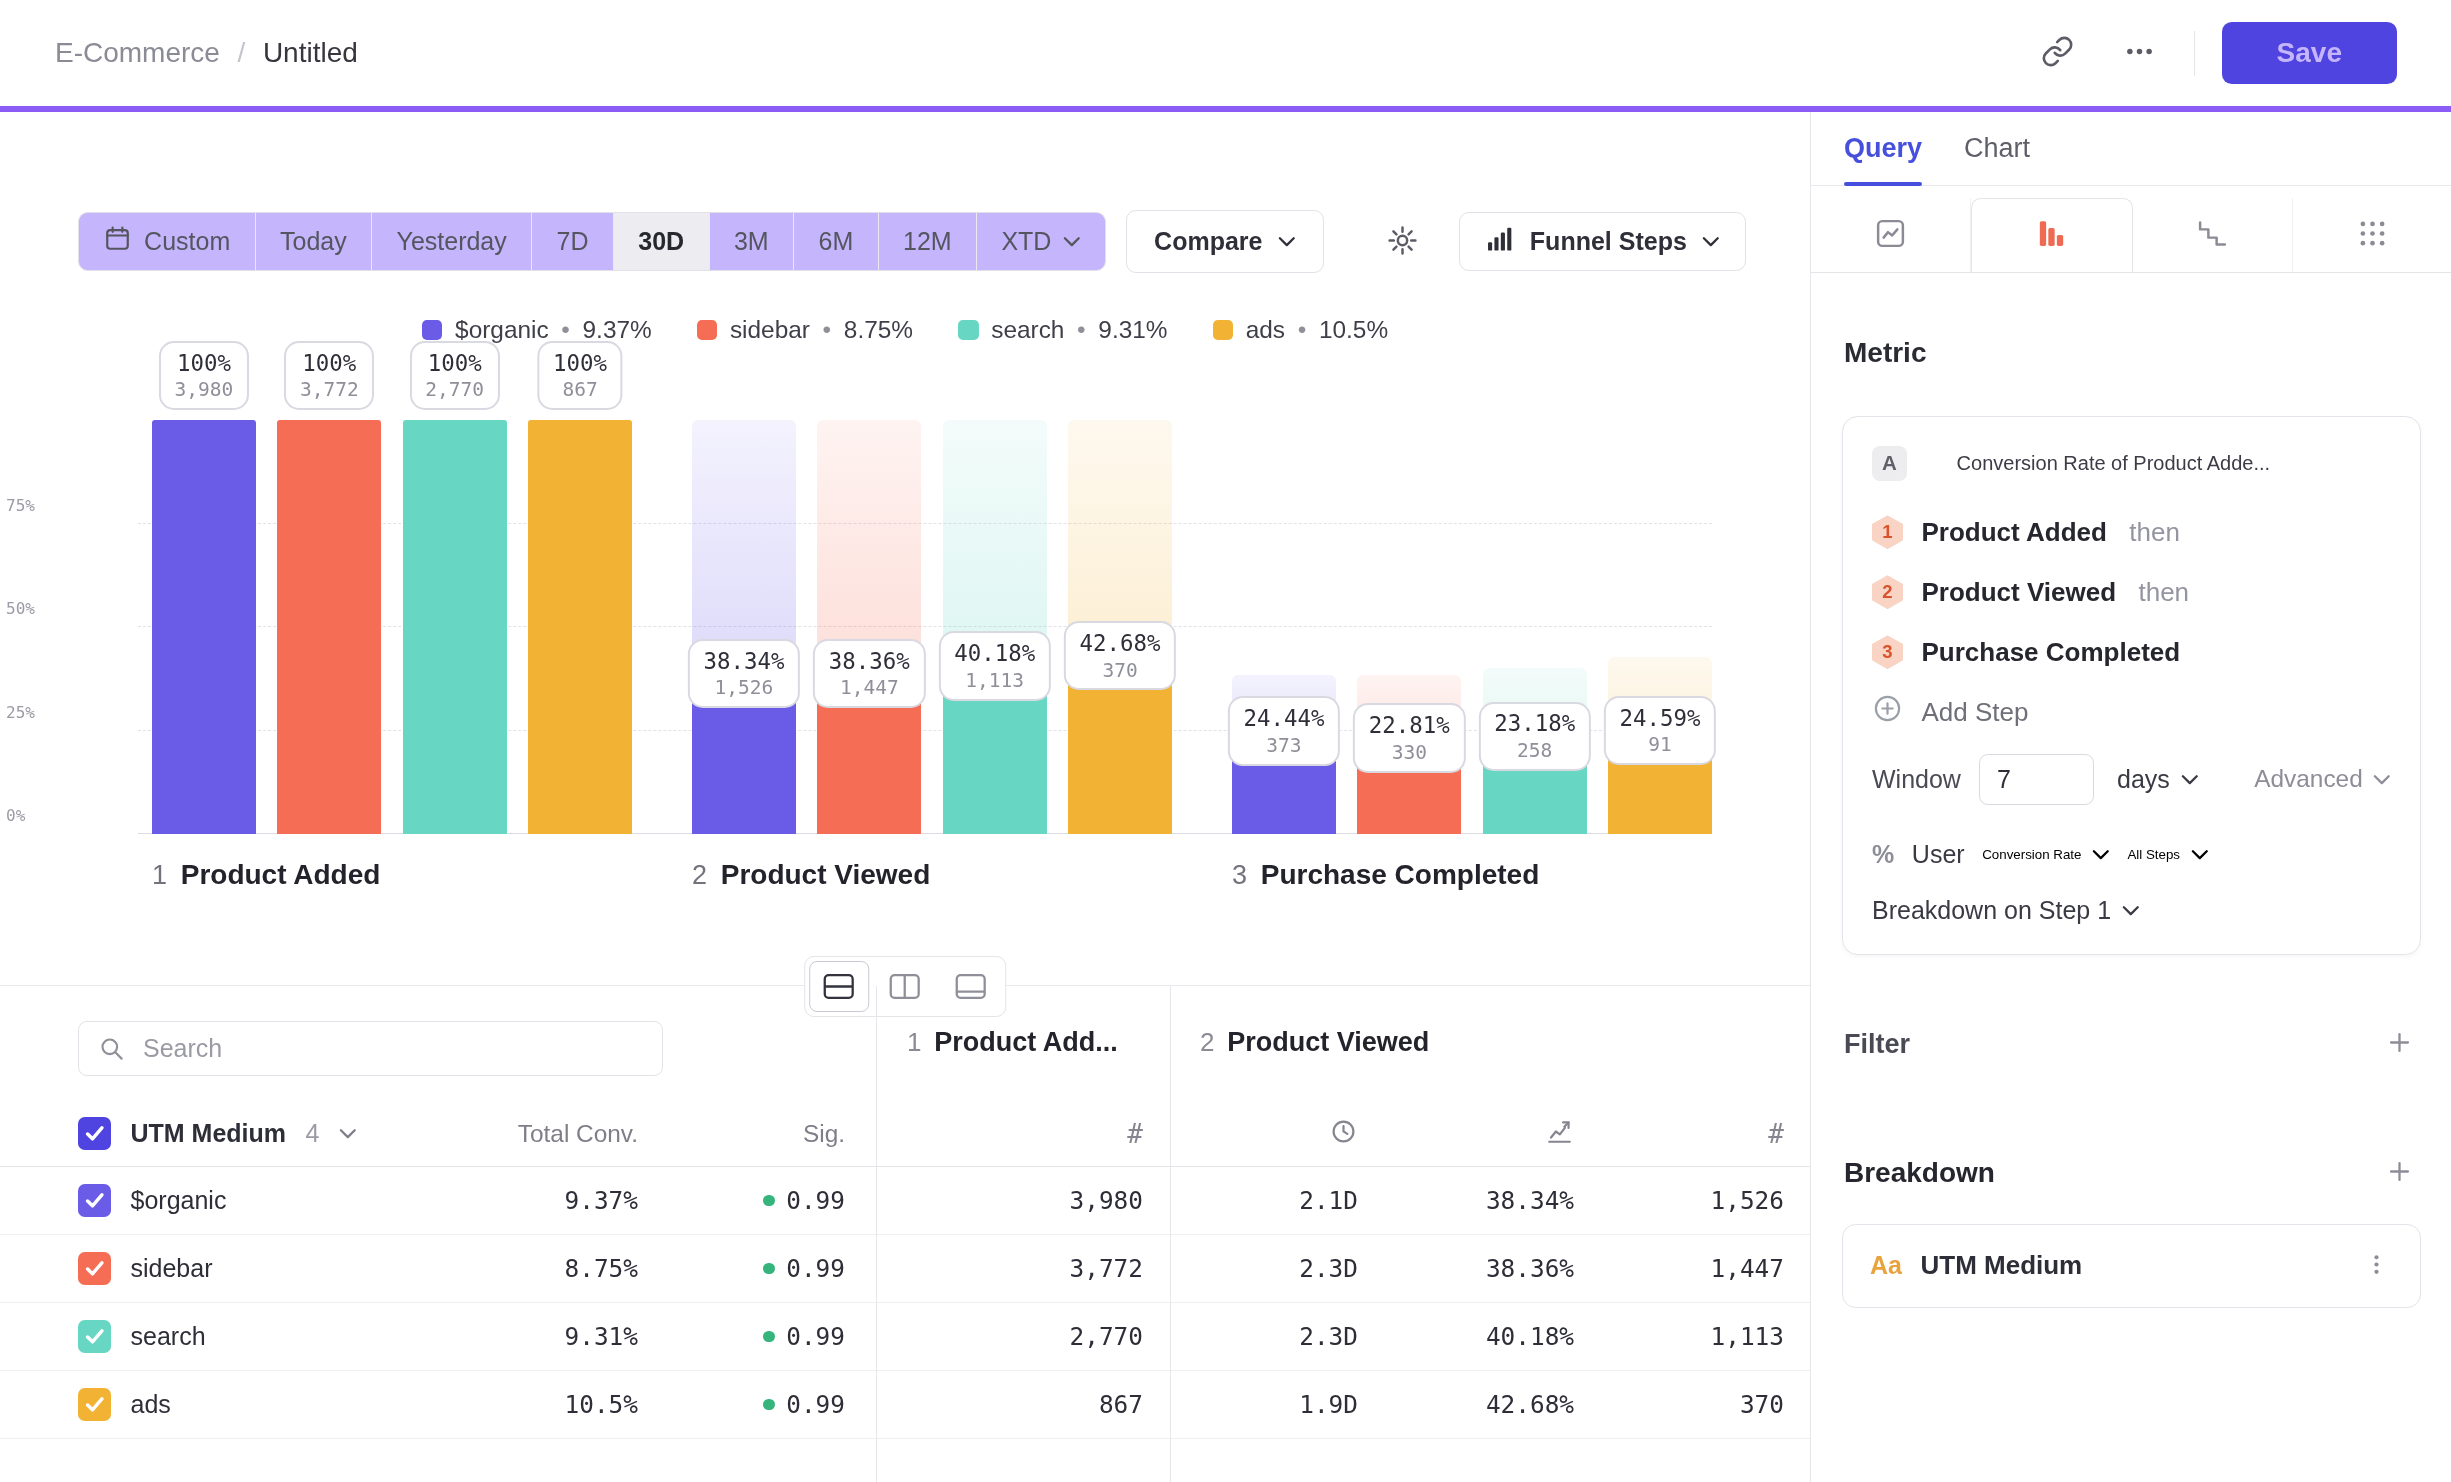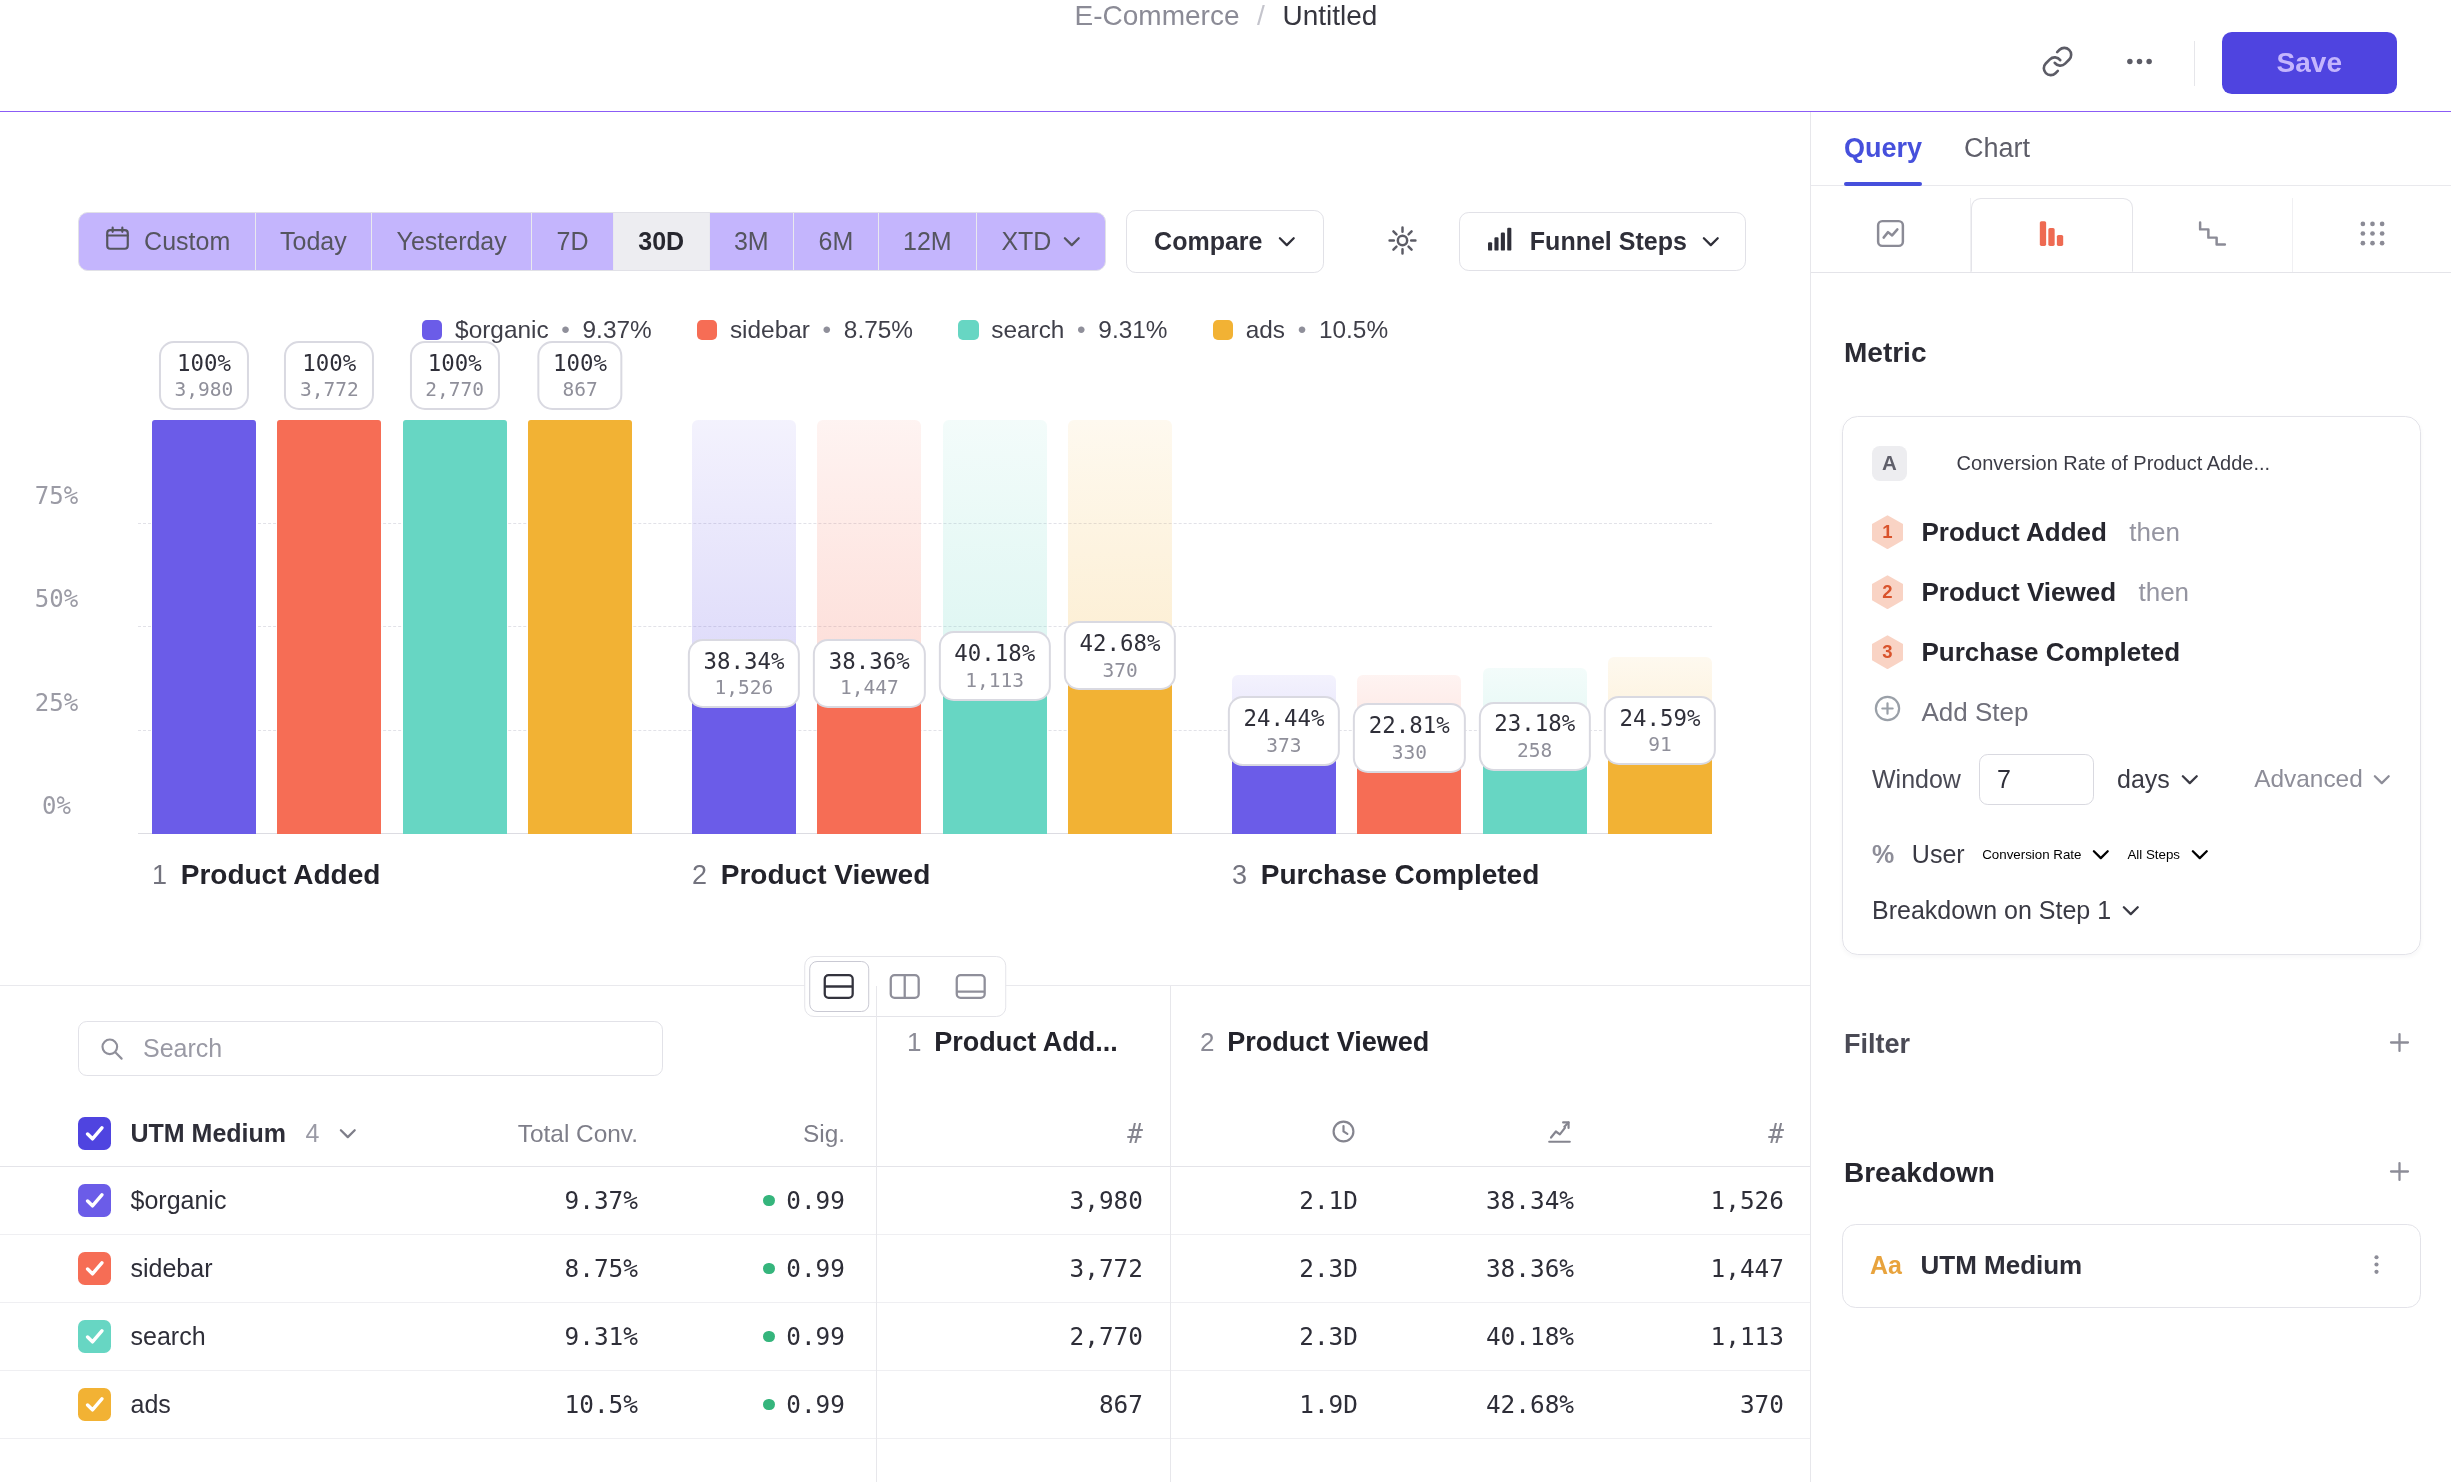--- a/index.html
+++ b/index.html
@@ -2,21 +2,21 @@
 <html style="--accent: #4f44e0; --tab-accent: #4650dc; --funnel-accent: #ee6a52; --positive: #35b57c;"><head>
 <meta charset="utf-8">
 <style>
   * { box-sizing: border-box; margin: 0; padding: 0; }
   html,body { width: 2452px; height: 1482px; overflow: hidden; }
   body { font-family: "Liberation Sans", sans-serif; color: #2e2e38; background: #fff; }
   button { font-family: inherit; cursor: pointer; background: none; border: none; }
   .mono { font-family: "DejaVu Sans Mono", monospace; }
 
   
-  .app-header { height: 112px; display: flex; align-items: center; padding: 0 55px; border-bottom: 1px solid #8b5cf6; flex-direction: column; }
+  .app-header { height: 112px; display: flex; align-items: center; padding: 16px 55px; border-bottom: 6px solid #8b5cf6; }
   .crumb { display: flex; align-items: center; gap: 17.6px; font-size: 28px; }
   .crumb-project { color: #8b8b96; }
   .crumb-sep { color: #c4c4cc; }
   .crumb-page { color: #36363f; font-weight: 500; }
   .hdr-right { margin-left: auto; display: flex; align-items: center; gap: 27px; }
   .icon-btn { width: 55px; height: 55px; display: flex; align-items: center; justify-content: center; color: #5c5c66; border-radius: 7.8px; }
   .icon-btn svg { width: 33px; height: 33px; }
   .hdr-divider { width: 1px; height: 45px; background: #e6e6ea; }
   .save-btn { height: 62px; padding: 0 55px; background: var(--accent); color: #c4b5fd; font-size: 28px; font-weight: 600; border-radius: 9.8px; }
 
@@ -39,21 +39,21 @@
   
   .legend { display: flex; justify-content: center; gap: 45px; margin-top: 43px; font-size: 24.4px; color: #3f3f49; }
   .legend-item { display: flex; align-items: center; gap: 12.7px; }
   .swatch { width: 20.5px; height: 20.5px; border-radius: 4.9px; flex: none; }
   .lg-sep { color: #8f8f9a; }
 
   
   .chart-area { position: relative; height: 414px; margin: 76px 98px 0 152px; }
   .gridline { position: absolute; left: -13.7px; right: 0; border-top: 1px dashed #e2e2e8; }
   .gridline.zero { border-top: 1px solid #dcdce2; }
-  .ytick { position: absolute; left: -146px; width: 101px; text-align: center; font-family: "DejaVu Sans Mono", monospace; font-size: 24px; color: #9b9ba5; transform: translateY(-50%); }
+  .ytick { position: absolute; left: -146px; width: 101px; text-align: left; font-family: "DejaVu Sans Mono", monospace; font-size: 16px; color: #9b9ba5; transform: translateY(-50%); }
   .groups { position: absolute; inset: 0; display: flex; gap: 60px; }
   .bar-group { flex: 1; display: flex; gap: 21.5px; }
   .bar { flex: 1; position: relative; }
   .ghost { position: absolute; bottom: 0; left: 0; right: 0; border-radius: 5.9px 5.9px 0 0; }
   .solid { position: absolute; bottom: 0; left: 0; right: 0; border-radius: 2.9px 2.9px 0 0; }
   .bar-label { position: absolute; left: 50%; transform: translateX(-50%); background: #fff; border: 2px solid #d9d9e1; border-radius: 15px; padding: 6.8px 13.7px; text-align: center; z-index: 3; white-space: nowrap; }
   .bl-pct { font-family: "DejaVu Sans Mono", monospace; font-size: 22.4px; color: #2f2f39; }
   .bl-count { font-family: "DejaVu Sans Mono", monospace; font-size: 19.5px; color: #8f8f9a; margin-top: 2.9px; }
 
   .step-labels { display: flex; gap: 60px; margin: 25px 98px 0 152px; }

